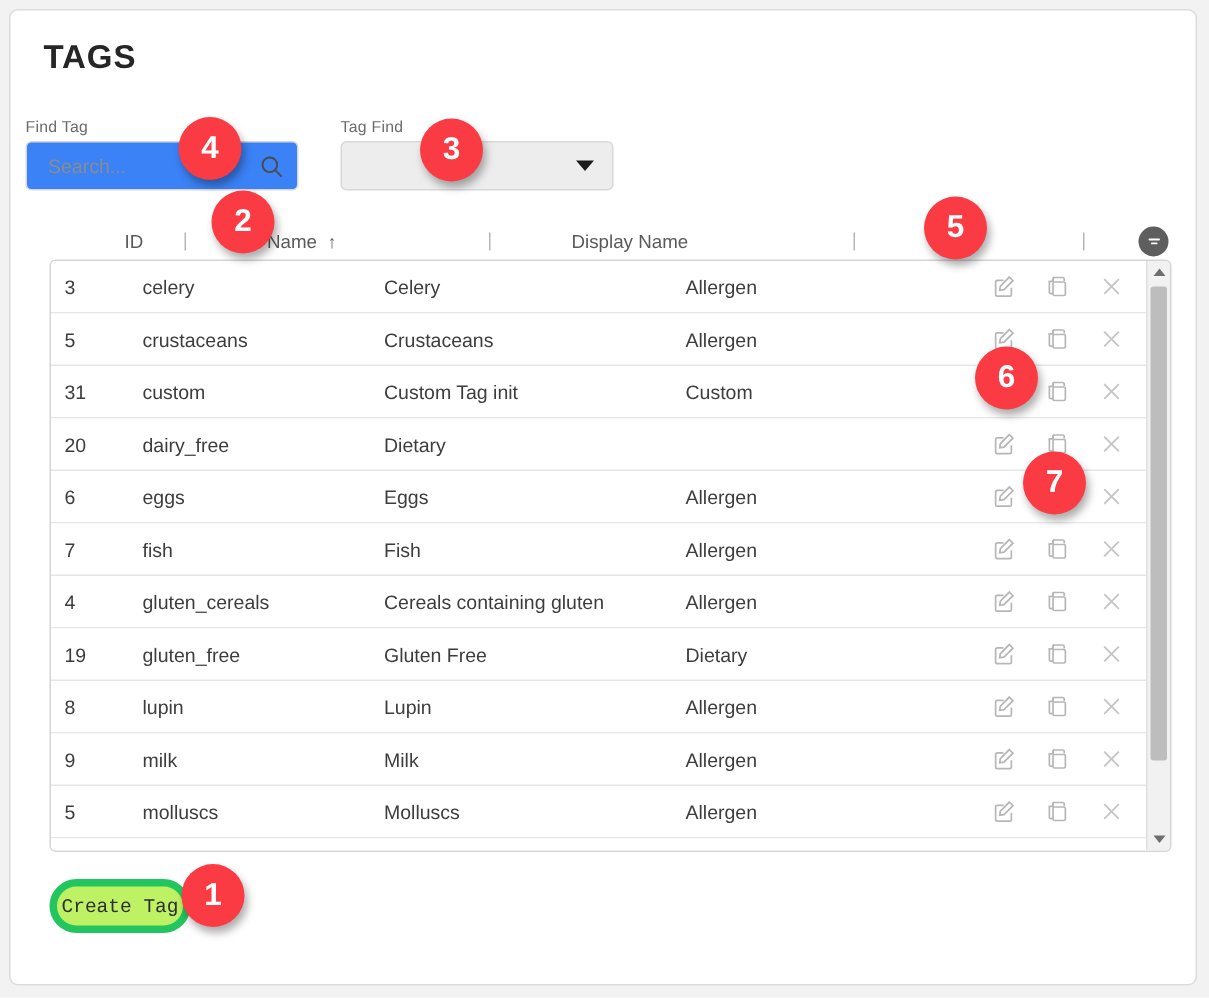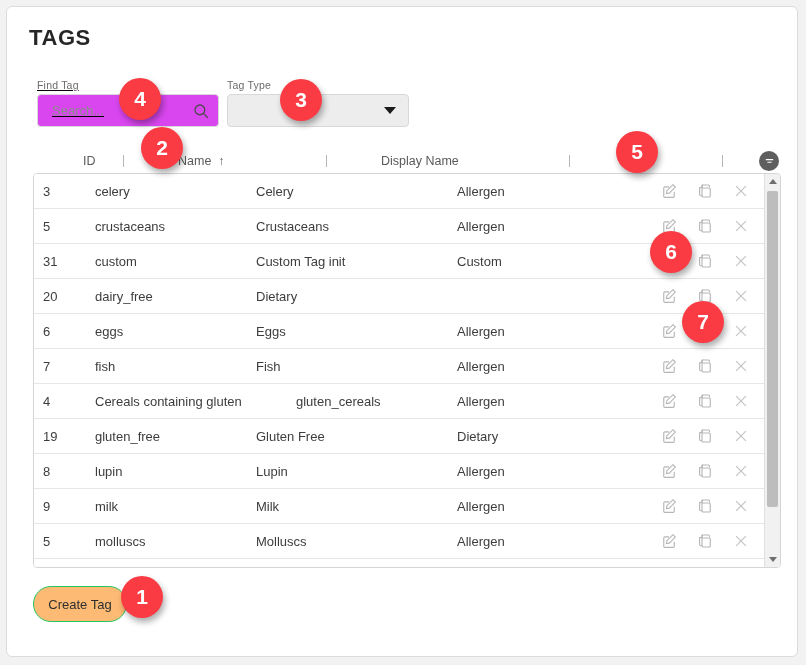--- a/index.html
+++ b/index.html
@@ -40,36 +40,35 @@
 
   
   .field-label {
     font-size: 10.5px;
     color: #6b6b6b;
     letter-spacing: 0.2px;
   }
 
   .find-tag-group {
     position: absolute;
-    left: 30px;
+    left: 10px;
     top: 72px;
     width: 182px;
-    text-decoration: underline;
   }
   .tag-type-group {
     position: absolute;
     left: 220px;
     top: 72px;
     width: 182px;
   }
 
   .search-box {
     margin-top: 3px;
     height: 33px;
-    background: #d946ef;
+    background: #3b82f6;
     border: 1px solid #d8d8d8;
     border-radius: 4px;
     display: flex;
     align-items: center;
     box-sizing: border-box;
     padding: 0 8px 0 12px;
   }
   .search-input {
     flex: 1;
     border: none;
@@ -253,24 +252,24 @@
     border-radius: 2px;
   }
 
   
   .create-btn {
     position: absolute;
     left: 26px;
     top: 579px;
     width: 94px;
     height: 36px;
-    border: 1px solid #22c55e;
+    border: 5px solid #22c55e;
     border-radius: 18px;
-    background: #fdba74;
-    font-family: Liberation Sans, sans-serif;
+    background: #bef264;
+    font-family: Liberation Mono, monospace;
     font-size: 13px;
     color: #2e2e2e;
     cursor: pointer;
     padding: 0;
   }
 
   
   .badge {
     position: absolute;
     width: 42px;
@@ -307,21 +306,21 @@
     <div class="search-box">
       <input class="search-input" type="text" placeholder="Search..." style="">
       <svg class="search-icon" viewBox="0 0 24 24" fill="none" stroke="#4a4a4a" stroke-width="1.7">
         <circle cx="10.5" cy="10.5" r="6.5"></circle>
         <line x1="15.5" y1="15.5" x2="21" y2="21"></line>
       </svg>
     </div>
   </div>
 
   <div class="tag-type-group">
-    <div class="field-label">Tag Type</div>
+    <div class="field-label">Tag Find</div>
     <div class="select-box">
       <span class="select-value"></span>
       <span class="caret-down"></span>
     </div>
   </div>
 
   <div class="table-header">
     <div class="th th-id">
       <span>ID</span>
     </div>
@@ -488,22 +487,22 @@
               <path d="M4.8 7.6v9.2A1.5 1.5 0 0 0 6.3 18.3H8"></path>
             </svg>
             <svg class="act-icon" viewBox="0 0 24 24" fill="none" stroke="#b0b0b0" stroke-width="1.6">
               <line x1="5.5" y1="5.5" x2="18.5" y2="18.5"></line>
               <line x1="18.5" y1="5.5" x2="5.5" y2="18.5"></line>
             </svg>
           </div>
         </div>
         <div class="trow">
           <div class="td td-id">4</div>
+          <div class="td td-name">gluten_cereals</div>
           <div class="td td-display">Cereals containing gluten</div>
-          <div class="td td-name">gluten_cereals</div>
           <div class="td td-type">Allergen</div>
           <div class="td-actions">
             <svg class="act-icon" viewBox="0 0 24 24" fill="none" stroke="#9e9e9e" stroke-width="1.5">
               <path d="M19 13v6a1.5 1.5 0 0 1-1.5 1.5h-11A1.5 1.5 0 0 1 5 19V8a1.5 1.5 0 0 1 1.5-1.5H12"></path>
               <path d="M17.2 3.6 20.4 6.8 12.4 14.8 8.6 15.4 9.2 11.6z"></path>
             </svg>
             <svg class="act-icon" viewBox="0 0 24 24" fill="none" stroke="#9e9e9e" stroke-width="1.5">
               <path d="M8 4h8.5A1.5 1.5 0 0 1 18 5.5V7"></path>
               <path d="M4.5 7.5h-0.5"></path>
               <path d="M8 4v3.5H4.6"></path>

